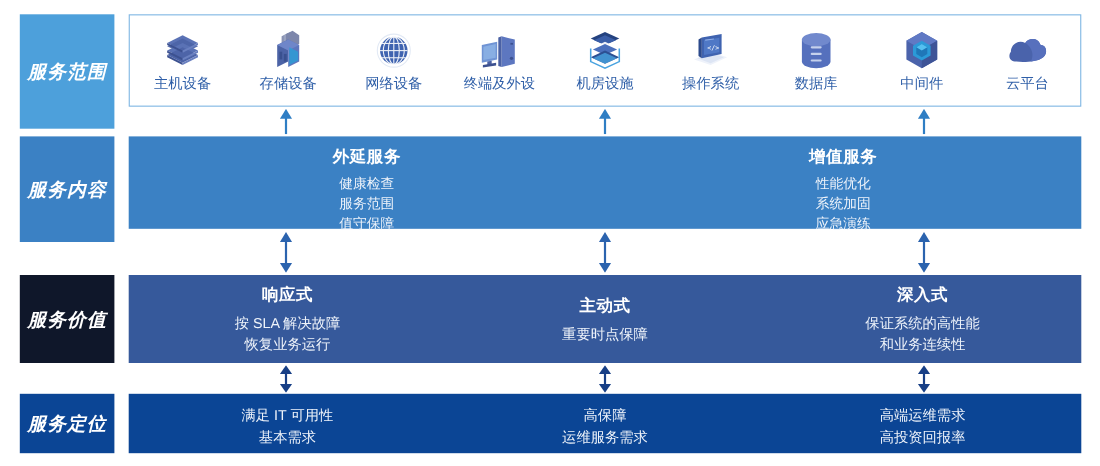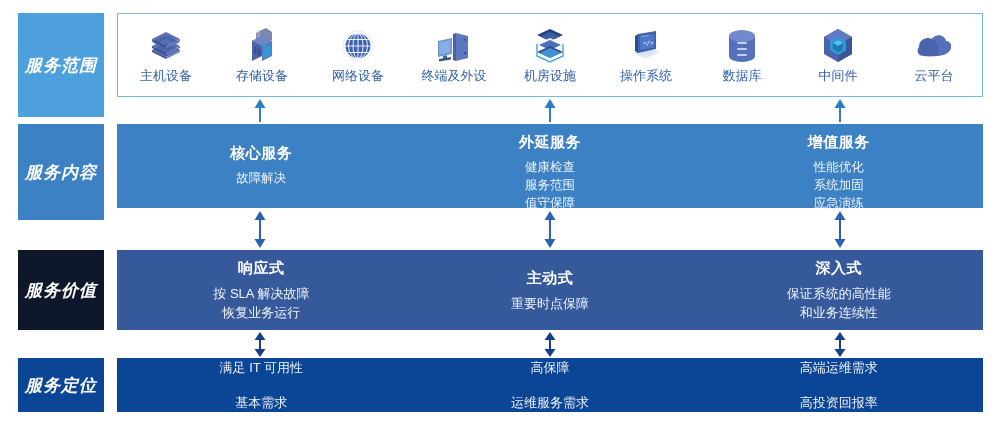--- a/index.html
+++ b/index.html
@@ -110,21 +110,21 @@
   .p2 .col            { justify-content: flex-start; padding-top: 9px; }
   .p2 .col .head      { margin-bottom: 6px; }
   .p2 .col.center-v   { justify-content: center; padding-top: 0; }
 
   
   .p3 .col            { justify-content: center; padding-top: 2px; }
   .p3 .col .head      { margin-bottom: 7px; }
   .p3 .col .line      { font-size: 13px; }
 
   
-  .p4 .col            { justify-content: space-between; }
+  .p4 .col            { justify-content: flex-start; margin-top: 10px; }
   .p4 .col .line      { font-size: 13px; line-height: 1.5; }
 
   
   .conn {
     position: absolute;
     width: 14px;
   }
   .conn svg { display: block; }
 </style>
 </head>
@@ -298,24 +298,20 @@
     </div>
   </div>
 
   <div class="row-label r2">
     <span>服务内容</span>
   </div>
 
   <div class="panel p2">
     <div class="cols">
 
-      <div class="col center-v">
-        <div class="head">核心服务</div>
-        <div class="line">故障解决</div>
-      </div>
 
       <div class="col">
         <div class="head">外延服务</div>
         <div class="line">健康检查</div>
         <div class="line">服务范围</div>
         <div class="line">值守保障</div>
       </div>
 
       <div class="col">
         <div class="head">增值服务</div>

